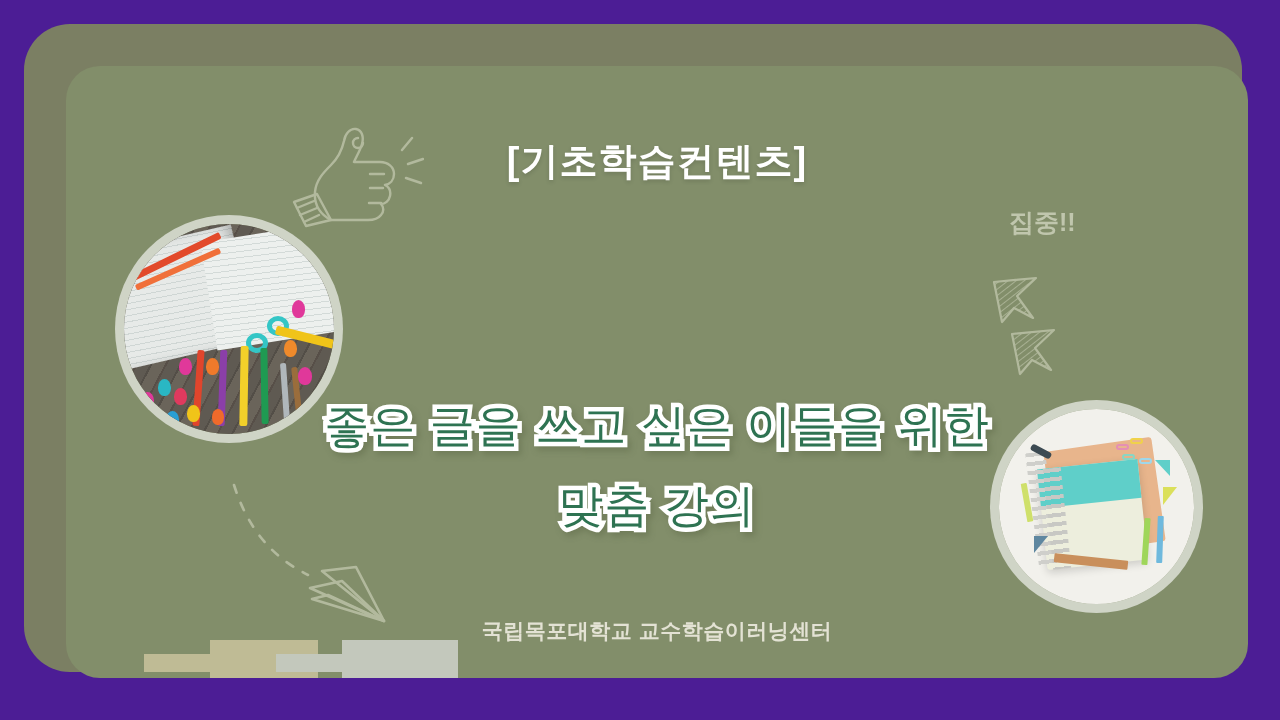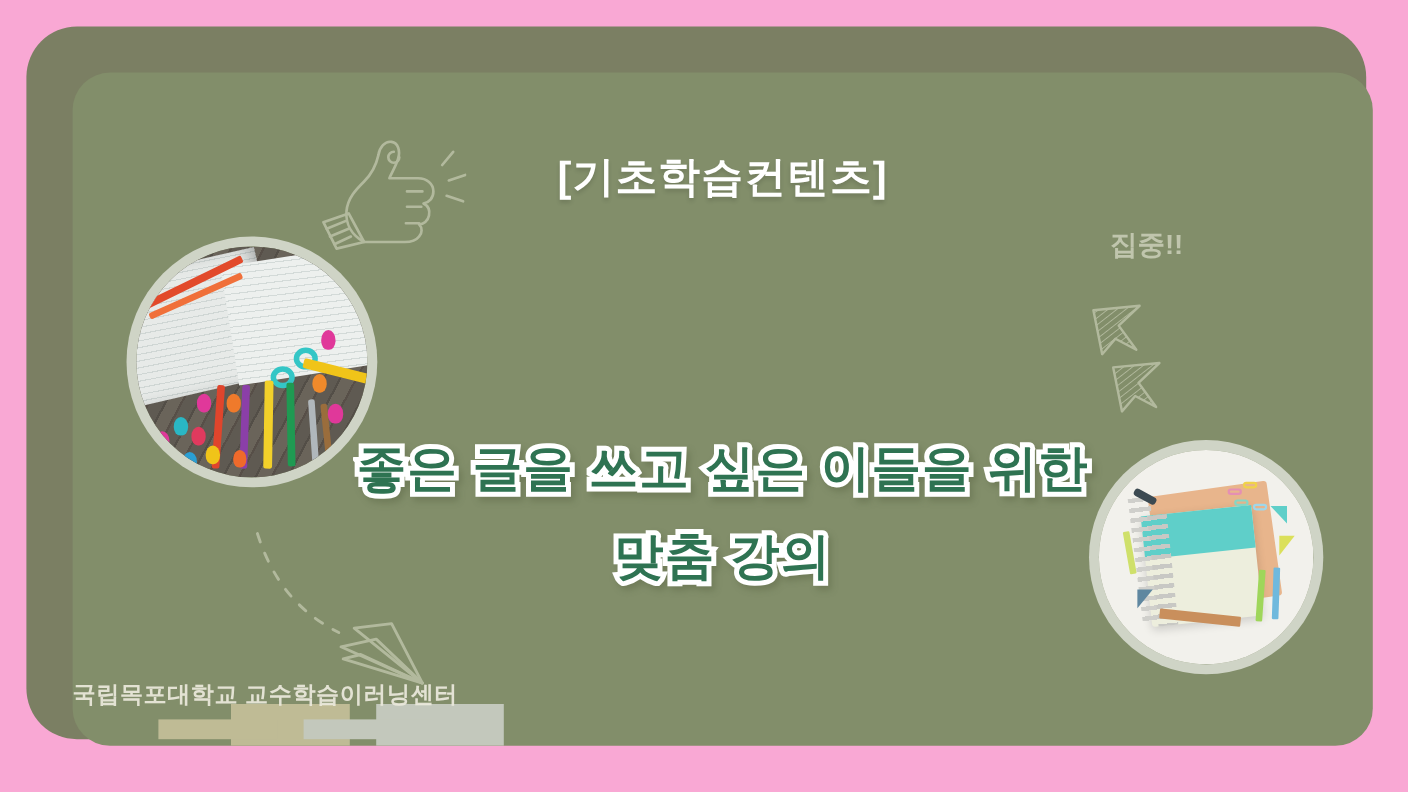--- a/index.html
+++ b/index.html
@@ -4,21 +4,21 @@
 <style>
   * { box-sizing: border-box; margin: 0; padding: 0; }
   html, body {
     width: 1280px; height: 720px;
     overflow: hidden;
     font-family: "Liberation Sans", sans-serif;
   }
   #stage {
     position: relative;
     width: 1280px; height: 720px;
-    background: #f9a8d4;
+    background: #4c1d95;
   }
 
   
   .board-outer {
     position: absolute;
     left: 24px; top: 24px;
     width: 1218px; height: 648px;
     background: #7b7f63;
     border-radius: 46px;
   }
@@ -188,21 +188,21 @@
     -webkit-text-stroke: 19px #ffffff;
     paint-order: stroke fill;
     filter: drop-shadow(5px 7px 5px rgba(60,70,40,.30));
   }
 
   .subtitle {
     position: absolute;
     left: 0; right: 0; top: 372px;
     text-align: center;
     font-size: 45px;
-    font-weight: bold;
+    font-weight: normal;
     color: #2e7352;
     line-height: 1.32;
     letter-spacing: 1px;
     -webkit-text-stroke: 9px #ffffff;
     paint-order: stroke fill;
     filter: drop-shadow(3px 4px 3px rgba(60,70,40,.25));
   }
 
   .course {
     position: absolute;
@@ -212,20 +212,21 @@
     color: #ffffff;
     font-size: 34px;
     font-weight: bold;
     letter-spacing: 1px;
     text-shadow: 0 2px 4px rgba(0,0,0,.13);
   }
 
   .org {
     position: absolute;
     left: 0; right: 0; top: 593px;
+    text-align: center;
     color: #eceadd;
     opacity: .92;
     font-size: 21px;
     font-weight: bold;
     letter-spacing: .5px;
   }
 
   .focus-label {
     position: absolute;
     left: 985px; top: 182px;

